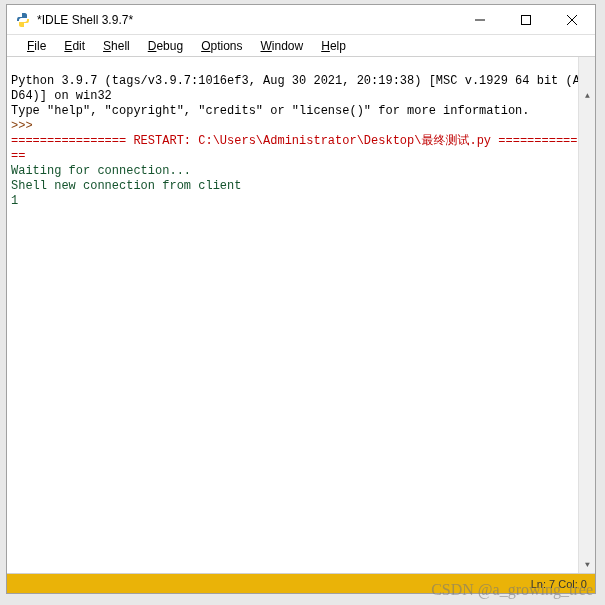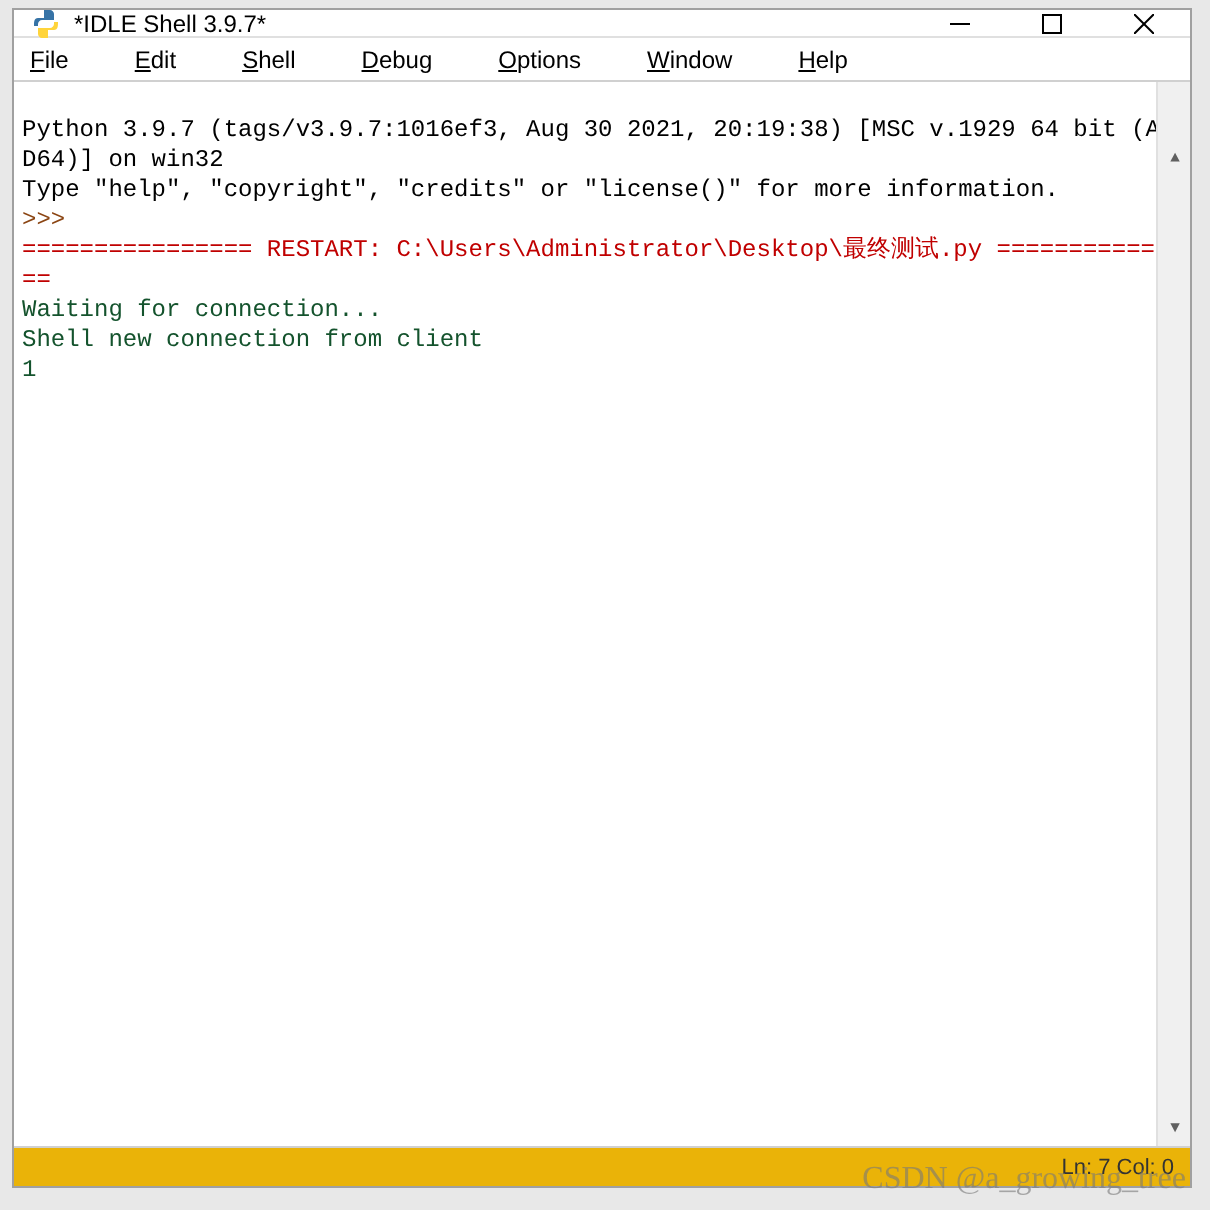--- a/index.html
+++ b/index.html
@@ -14,21 +14,21 @@
   .window {
     position: absolute;
     left: 6px; top: 4px;
     width: 590px; height: 590px;
     background: #fff;
     border: 1px solid #a0a0a0;
     display: flex;
     flex-direction: column;
   }
   .titlebar {
-    height: 14px;
+    height: 30px;
     background: #fff;
     display: flex;
     align-items: center;
     border-bottom: 1px solid #e0e0e0;
   }
   .titlebar-icon {
     width: 16px; height: 16px;
     margin: 0 6px 0 8px;
   }
   .titlebar-title {
@@ -42,22 +42,22 @@
     display: flex;
     align-items: center;
     justify-content: center;
     font-size: 10px;
     color: #000;
   }
   .menubar {
     height: 22px;
     display: flex;
     align-items: center;
-    padding: 0 0;
-    gap: 17px;
+    padding: 0 12px;
+    gap: 2px;
     border-bottom: 1px solid #d0d0d0;
     font-size: 12px;
   }
   .menu-item {
     padding: 2px 8px;
     cursor: default;
   }
   .menu-item .ul { text-decoration: underline; }
   .shell {
     flex: 1;

